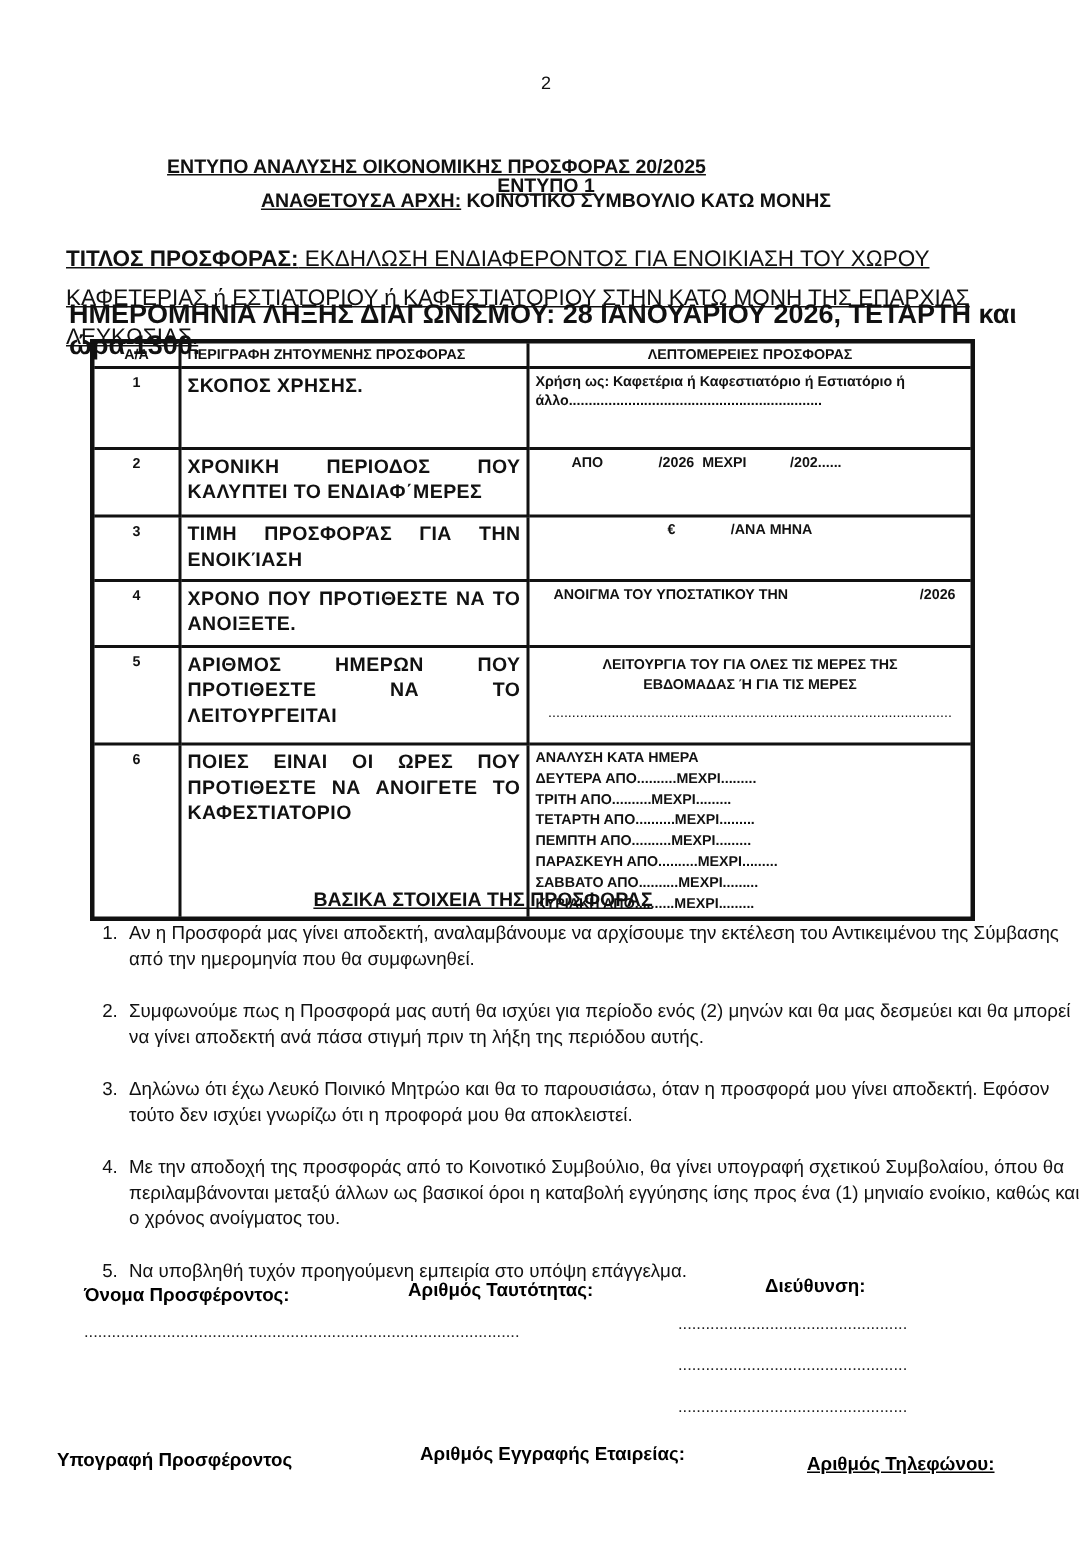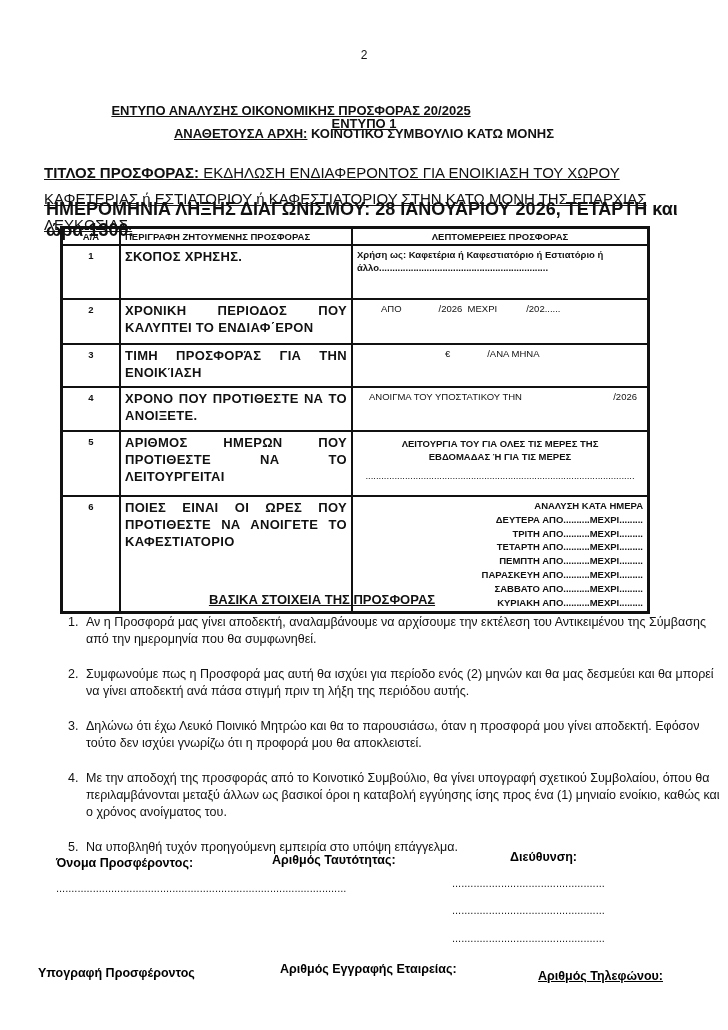--- a/index.html
+++ b/index.html
@@ -27,23 +27,23 @@
   #offer-table th { font-size:9.5px; font-weight:bold; padding:2px 4px; height:11px; }
   .c-num { width:48px; text-align:center; font-size:9.5px; font-weight:bold; padding-top:4px !important; }
   .c-desc { width:222px; font-size:13px; font-weight:bold; line-height:17px; text-align:justify; text-align-last:left; letter-spacing:0.3px; }
   .c-det { font-size:9.5px; font-weight:bold; }
   .r1 td { height:46px; }
   .r2 td { height:37px; }
   .r3 td { height:35px; }
   .r4 td { height:36px; }
   .r5 td { height:57px; }
   .r6 td { height:108px; }
-  .det-plain { font-weight:normal; font-size:9.5px; line-height:13px; }
+  .det-plain { font-weight:bold; font-size:9.5px; line-height:13px; }
   .det-center { text-align:center; line-height:13px; }
-  .day-line { text-align:right; line-height:13.8px; }
+  .day-line { text-align:left; line-height:13.8px; }
   .dots-line { letter-spacing:0px; }
 
   #basics-title { left:0; width:644px; top:592px; font-size:13px; font-weight:bold; text-decoration:underline; }
   ol#terms { position:absolute; left:56px; top:614px; width:640px; margin:0; padding:0 0 0 26px; font-size:12.5px; line-height:17px; }
   ol#terms li { margin-bottom:18px; padding-left:4px; }
 
   .sig-label { font-size:12.5px; font-weight:bold; color:#000000; }
   .dots { font-size:11px; color:#222; letter-spacing:0; }
 </style>
 </head>
@@ -69,21 +69,21 @@
   </tr>
   <tr class="r1">
     <td class="c-num">1</td>
     <td class="c-desc" style="">ΣΚΟΠΟΣ ΧΡΗΣΗΣ.</td>
     <td class="c-det">
       <div class="det-plain" style="font-weight:bold">Χρήση ως: Καφετέρια ή Καφεστιατόριο ή Εστιατόριο ή άλλο................................................................</div>
     </td>
   </tr>
   <tr class="r2">
     <td class="c-num">2</td>
-    <td class="c-desc">ΧΡΟΝΙΚΗ ΠΕΡΙΟΔΟΣ ΠΟΥ ΚΑΛΥΠΤΕΙ ΤΟ ΕΝΔΙΑΦ΄ΕΡΟΝ</td>
+    <td class="c-desc">ΧΡΟΝΙΚΗ ΠΕΡΙΟΔΟΣ ΠΟΥ ΚΑΛΥΠΤΕΙ ΤΟ ΕΝΔΙΑΦ΄ΜΕΡΕΣ</td>
     <td class="c-det">
       <div class="det-plain" style="white-space:pre; padding-left:24px">ΑΠΟ              /2026  ΜΕΧΡΙ           /202......</div>
     </td>
   </tr>
   <tr class="r3">
     <td class="c-num">3</td>
     <td class="c-desc">ΤΙΜΗ ΠΡΟΣΦΟΡΆΣ ΓΙΑ ΤΗΝ ΕΝΟΙΚΊΑΣΗ</td>
     <td class="c-det">
       <div class="det-plain" style="white-space:pre; padding-left:88px">€              /ΑΝΑ ΜΗΝΑ</div>
     </td>

